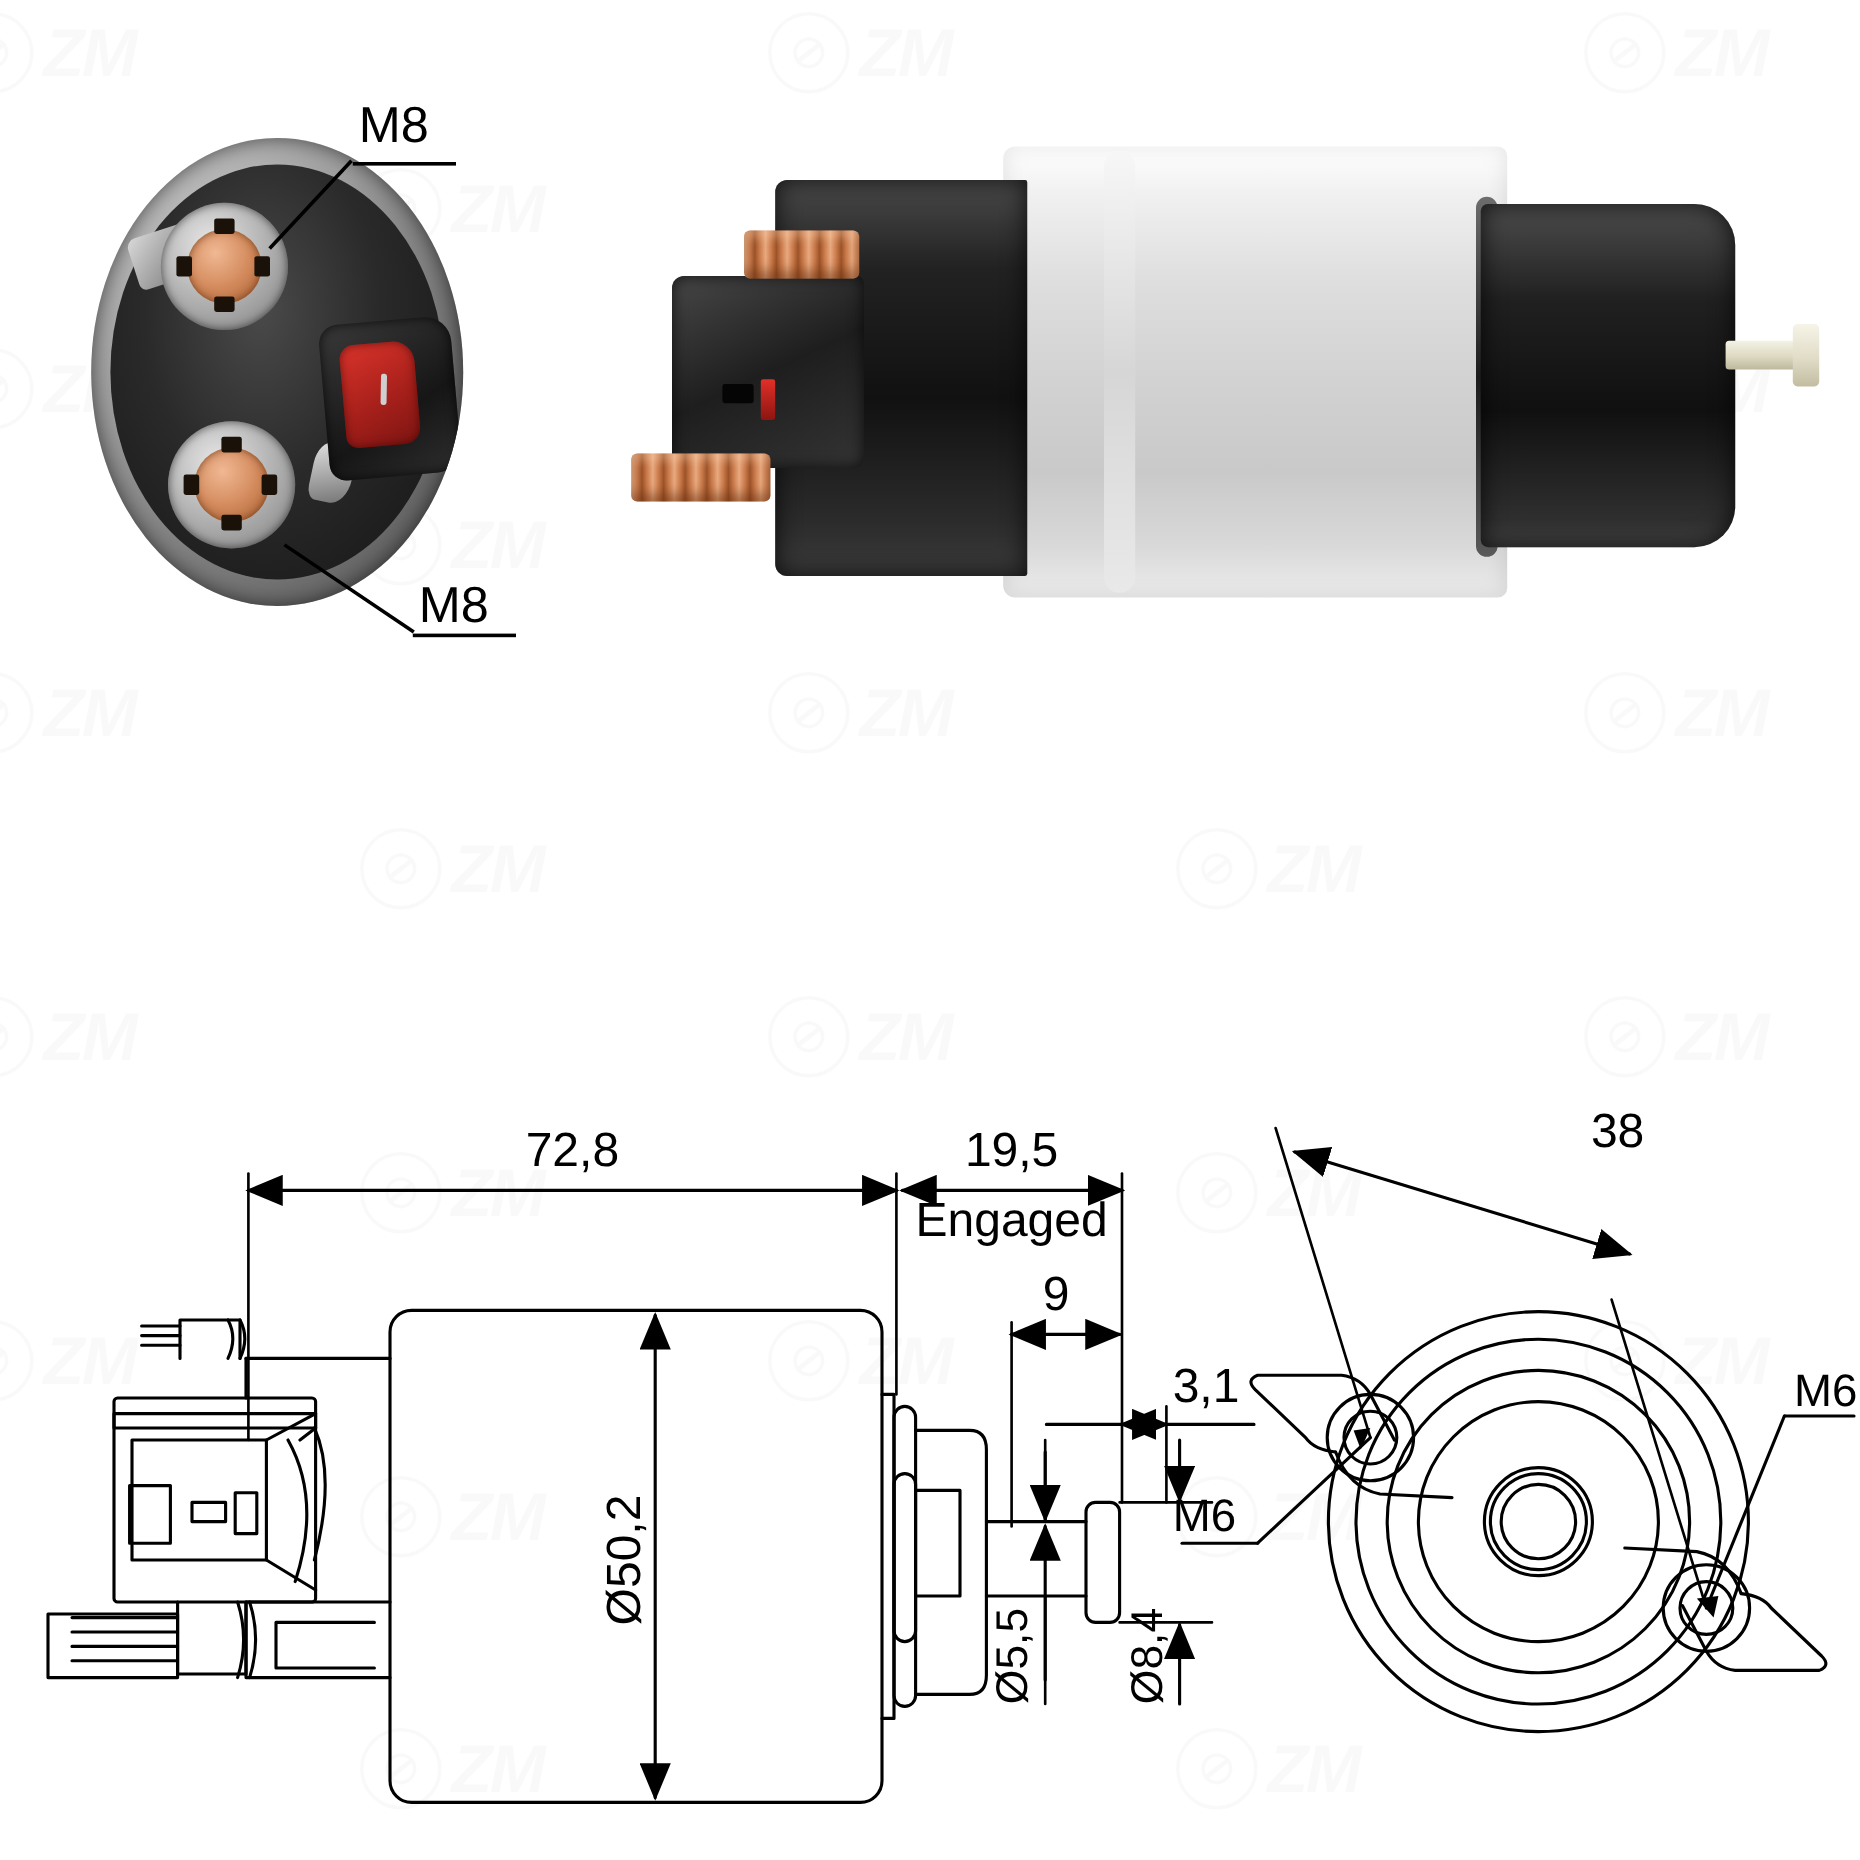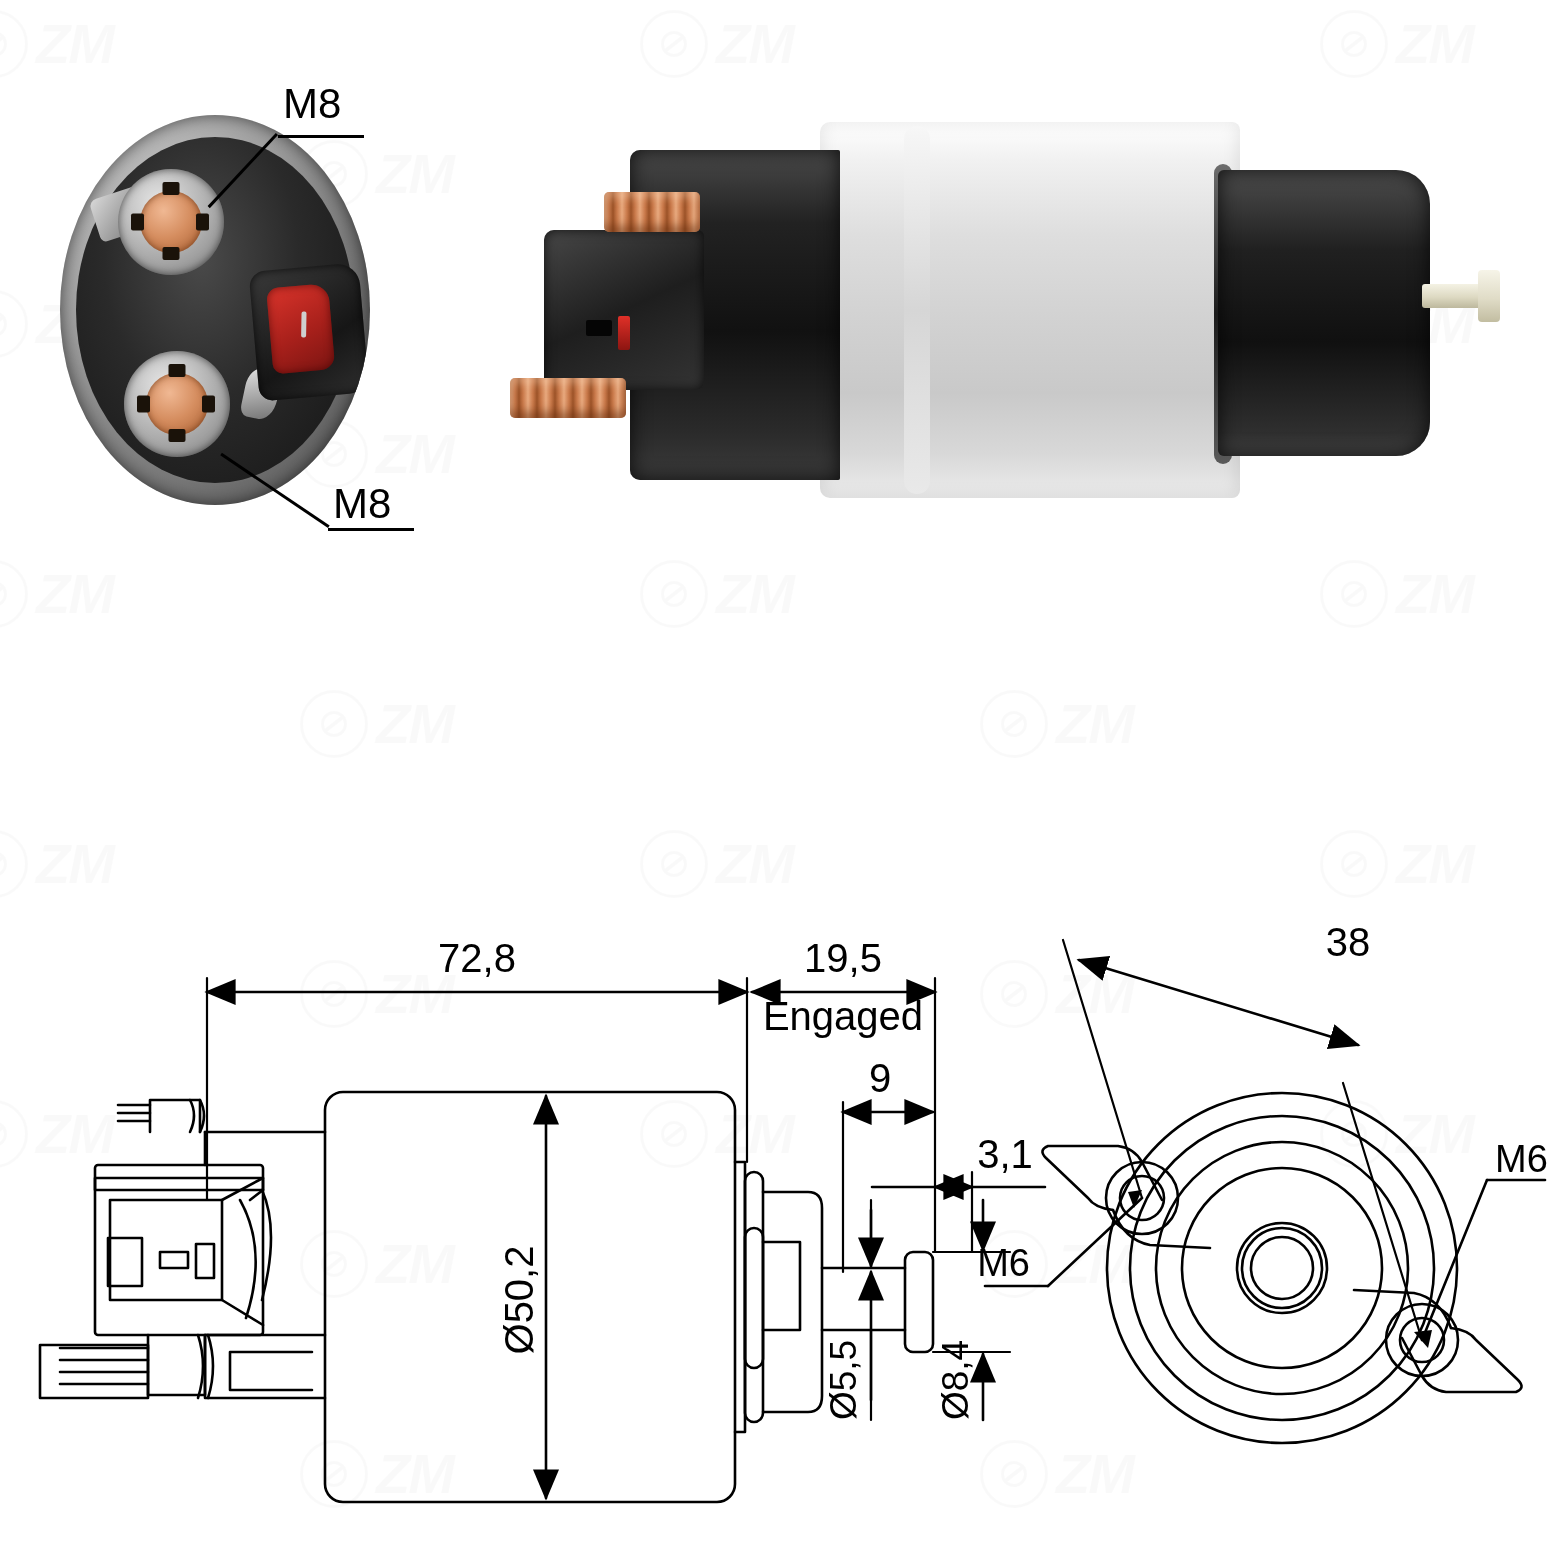--- a/index.html
+++ b/index.html
@@ -69,21 +69,21 @@
     font-style: italic;
     letter-spacing: -2px;
     color: #6a6a6a;
     margin-left: 8px;
     line-height: 1;
   }
 
   
   #photos {
     position: absolute;
-    left: 0; top: 0;
+    left: 16px; top: 0;
     width: 1384px; height: 560px;
     z-index: 10;
   }
 
   
   #front-view {
     position: absolute;
     left: 60px; top: 115px;
     width: 310px; height: 390px;
   }

